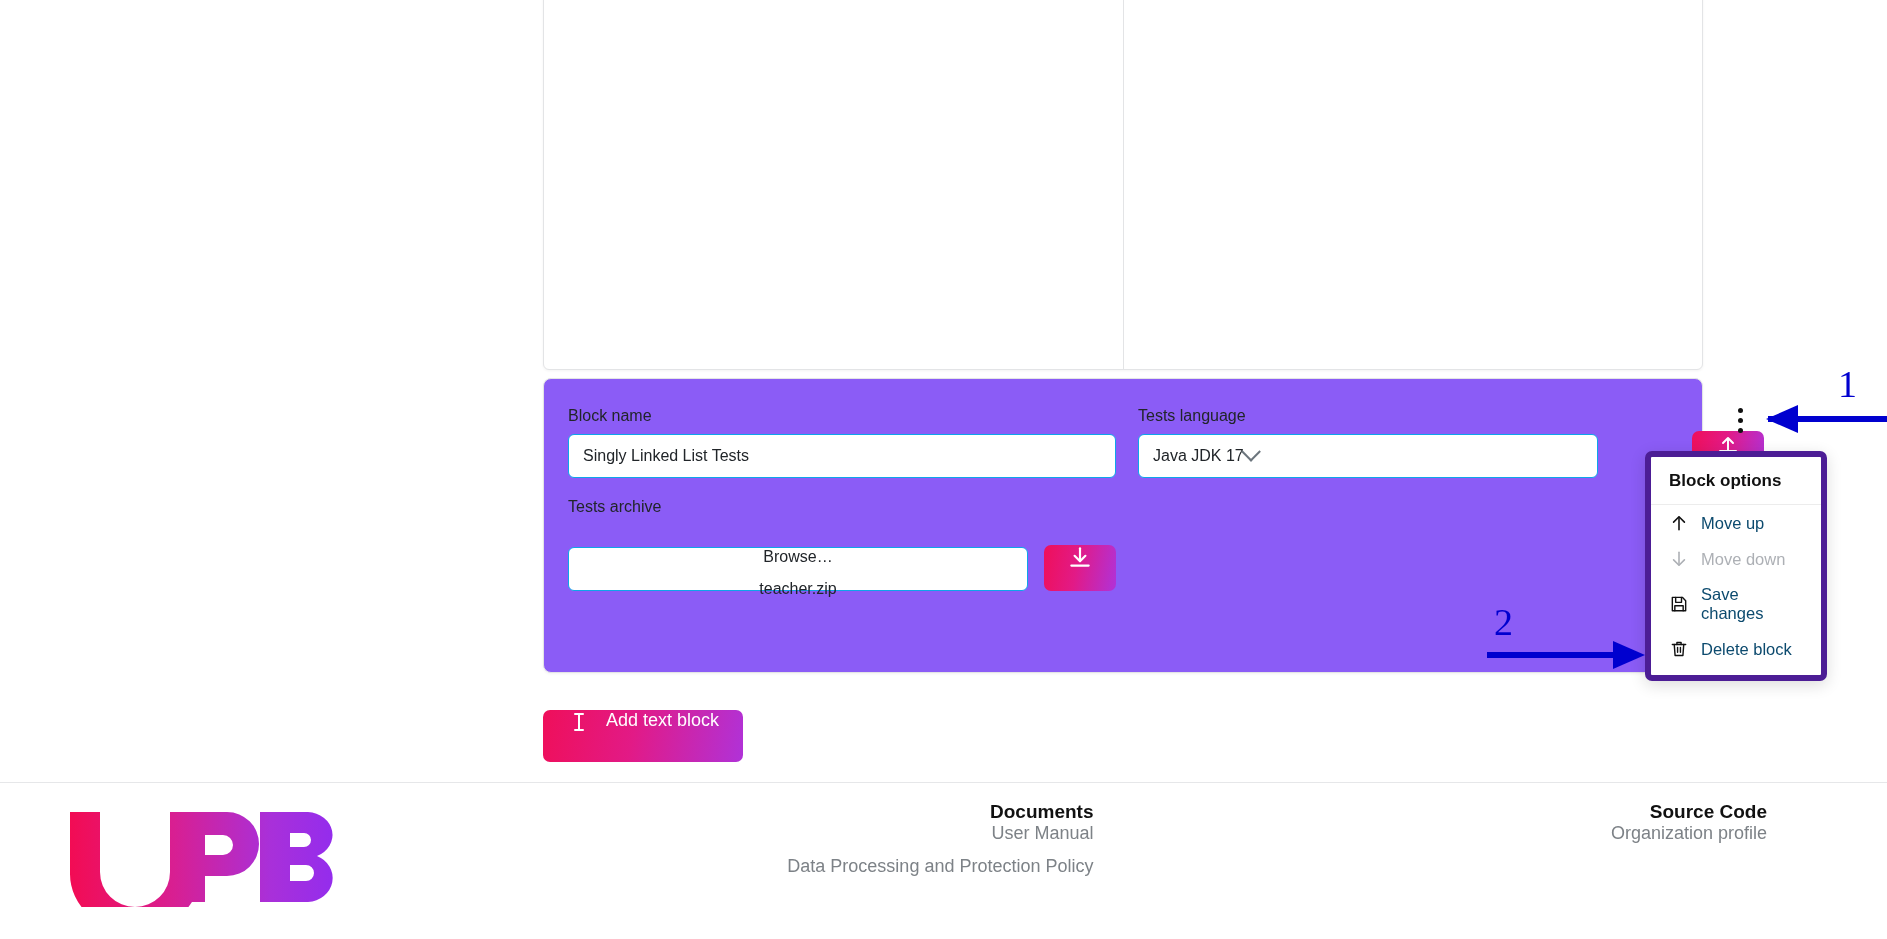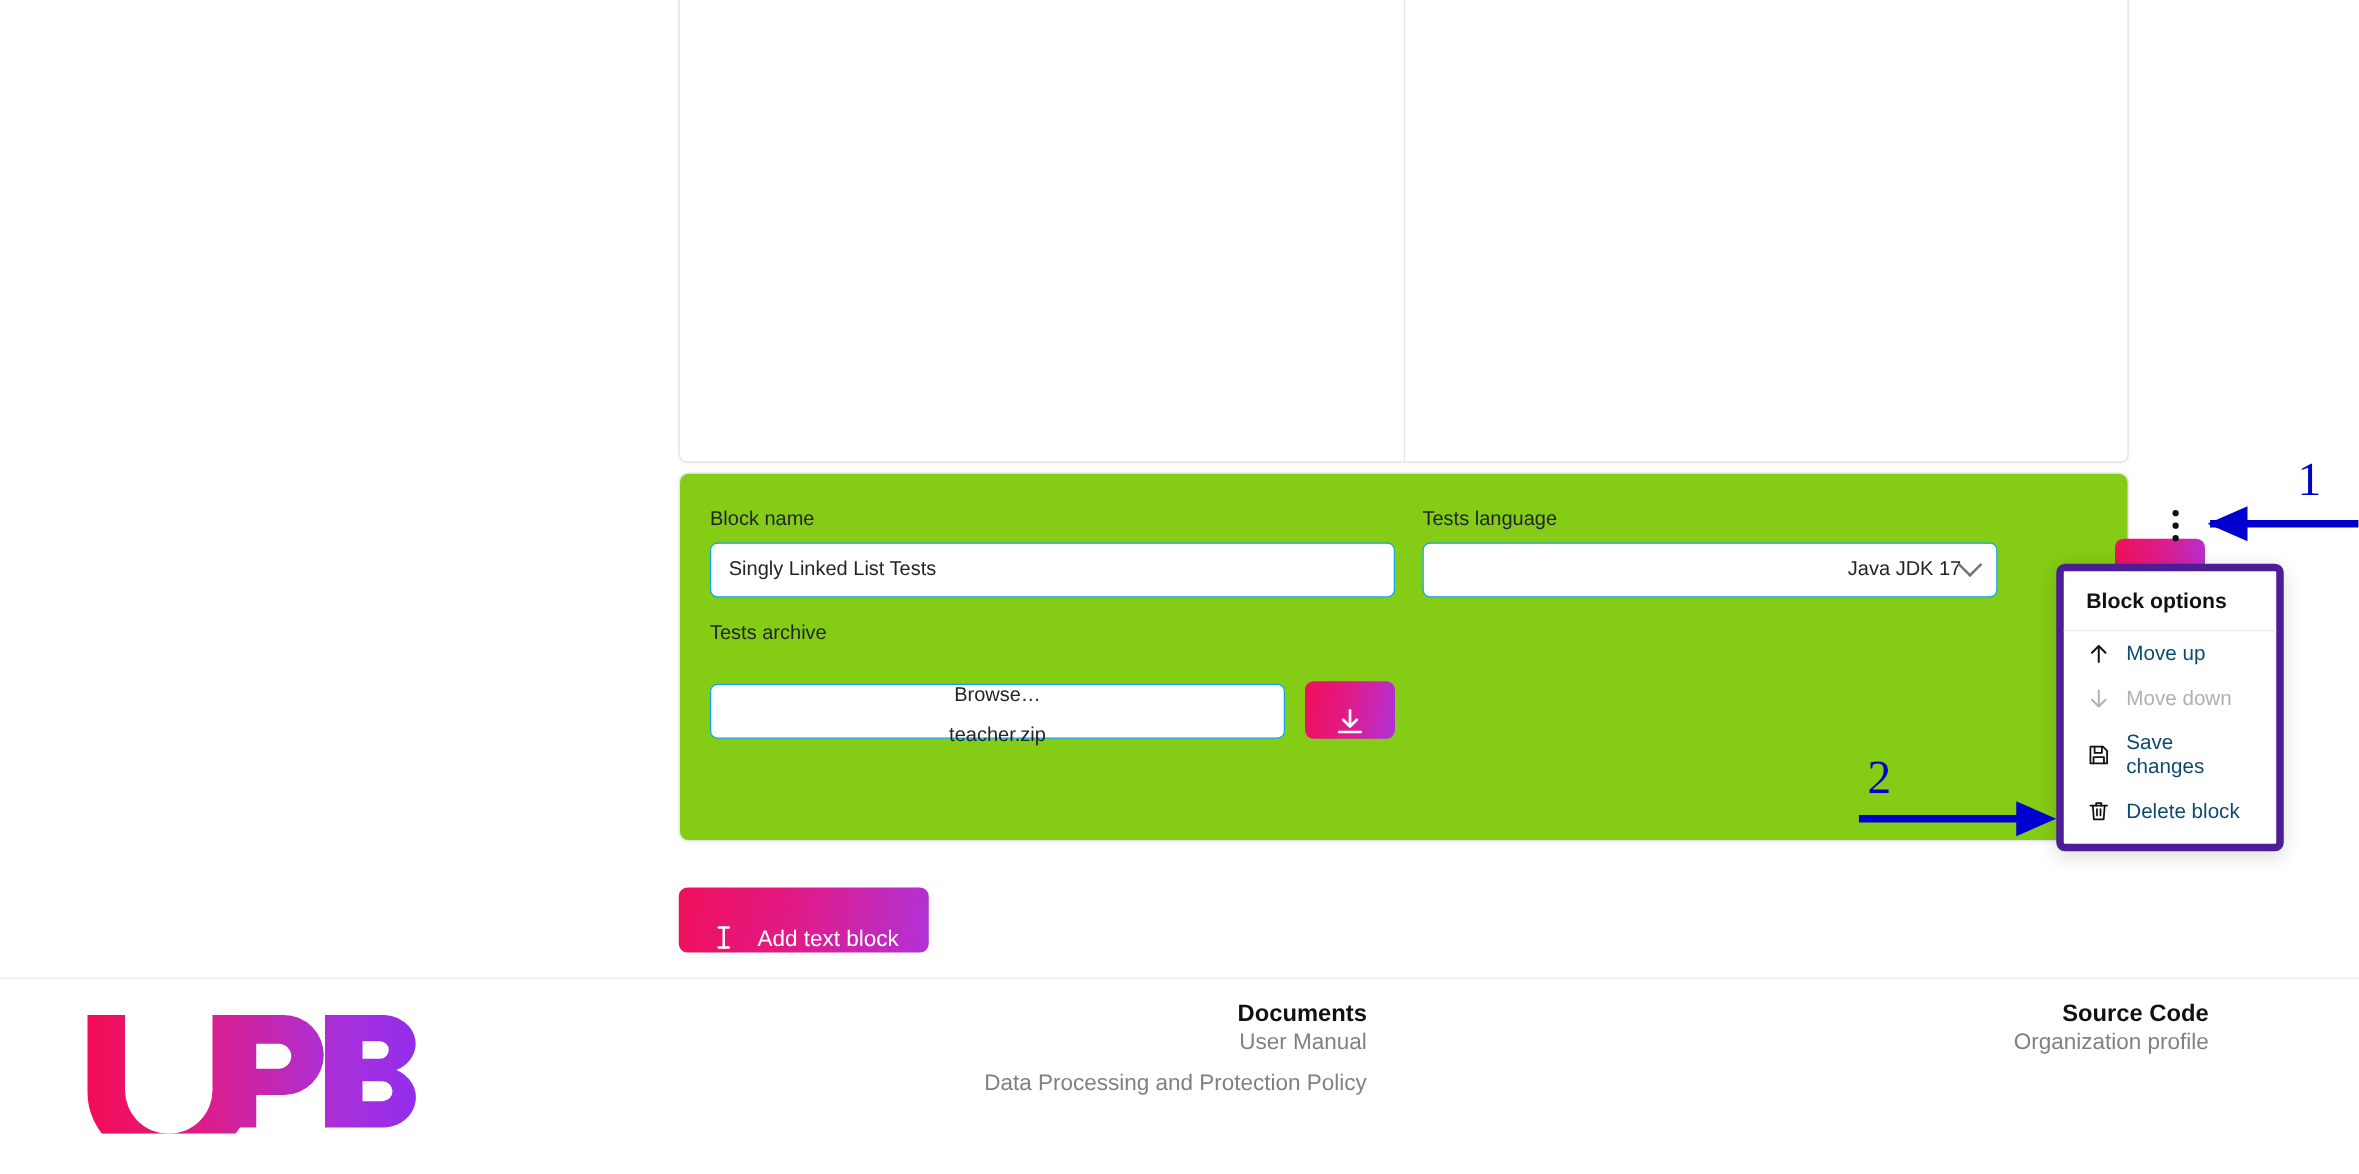--- a/index.html
+++ b/index.html
@@ -34,21 +34,21 @@
     font-size: 17px;
     line-height: 1.5;
     color: #212529;
   }
 
   
   .test-card {
     position: absolute;
     left: 543px; top: 378px;
     width: 1160px; height: 295px;
-    background: #84cc16;
+    background: #8b5cf6;
     border: 1px solid #e3e4e6;
     border-radius: 8px;
     box-shadow: 0 1px 3px rgba(0,0,0,.05);
     padding: 28px 24px 24px 24px;
   }
   .field-row { display: flex; gap: 22px; }
   .field { display: flex; flex-direction: column; }
   .field-label {
     font-size: 16px;
     color: #212529;
@@ -62,21 +62,21 @@
     font-size: 16px;
     color: #212529;
     padding: 0 14px;
     display: flex;
     align-items: center;
     font-family: "Liberation Sans", sans-serif;
   }
   .input-blockname { width: 548px; }
   .select-lang {
     width: 460px;
-    justify-content: flex-end;
+    justify-content: flex-start;
   }
   .chev {
     width: 14px; height: 14px;
     border-right: 2px solid #6c757d;
     border-bottom: 2px solid #6c757d;
     transform: rotate(45deg) translate(-3px,-3px);
   }
   .row2 { margin-top: 20px; display: flex; align-items: flex-end; gap: 16px; }
   .file-control {
     width: 460px;
@@ -86,21 +86,21 @@
   .browse-lbl { color: #212529; }
   .file-name { color: #212529; }
 
   .grad-btn {
     background: linear-gradient(100deg, #ef0f5a 0%, #e21a86 45%, #b032d8 100%);
     border: none;
     border-radius: 7px;
     color: #fff;
     cursor: pointer;
     display: inline-flex;
-    align-items: flex-end;
+    align-items: flex-start;
     justify-content: center;
   }
   .dl-btn { width: 72px; height: 46px; }
   .hidden-btn {
     position: absolute;
     right: -62px; top: 52px;
     width: 72px; height: 46px;
     z-index: 1;
   }
 

